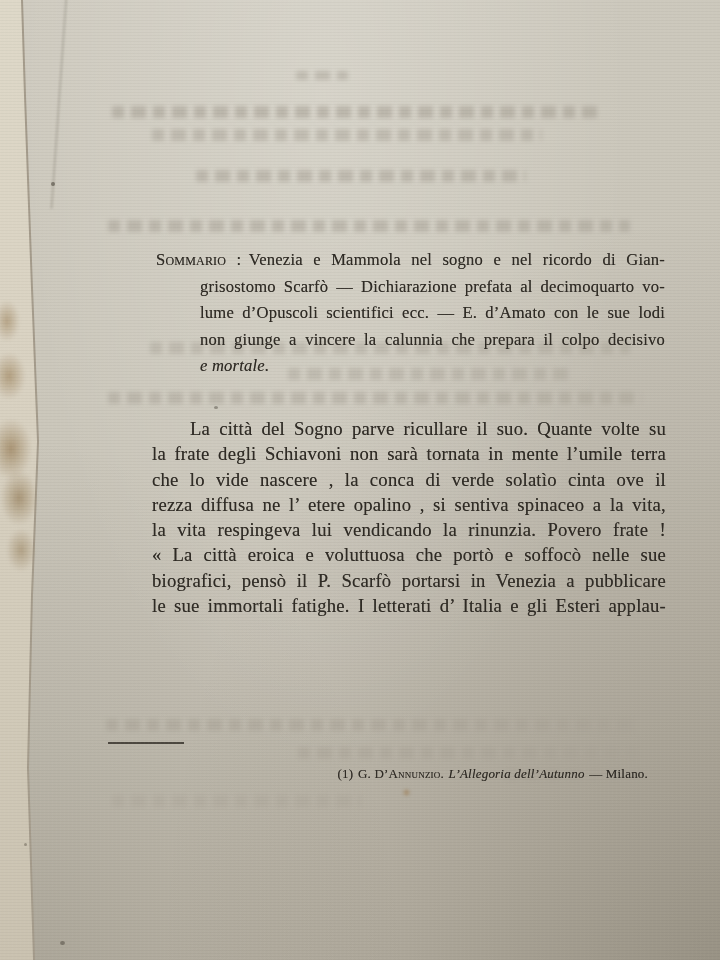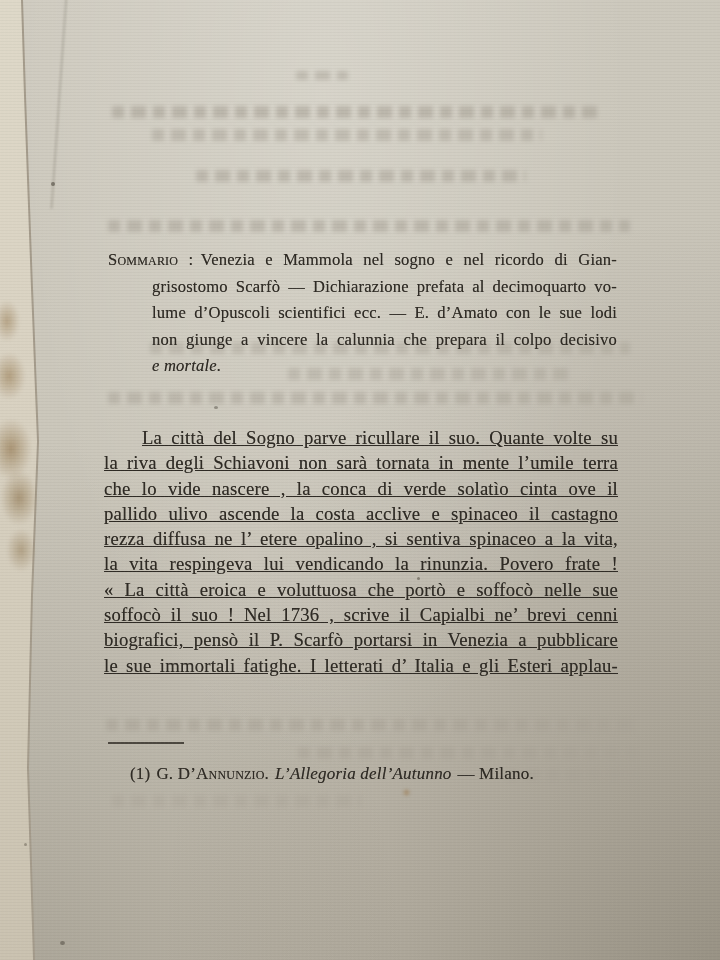--- a/index.html
+++ b/index.html
@@ -25,31 +25,31 @@
     background:linear-gradient(180deg,#ded8c8 0%,#d9d2c2 40%,#d2cbba 70%,#cac2b0 100%);}
   .crease{position:absolute;left:58px;top:-6px;width:2px;height:215px;
     background:rgba(120,112,100,.30);transform:rotate(4deg);filter:blur(1.2px);}
   
   .ghost{position:absolute;height:12px;border-radius:2px;filter:blur(2.3px);
     background:repeating-linear-gradient(90deg,var(--ghost) 0 12px,transparent 12px 19px,var(--ghost) 19px 34px,transparent 34px 41px);}
   
   .stain{position:absolute;border-radius:50%;filter:blur(1.5px);}
   .speck{position:absolute;border-radius:50%;background:#4a443a;}
   
-  .print{color:var(--ink);letter-spacing:.2px;text-shadow:0 0 .5px rgba(47,43,37,.55);}
+  .print{color:var(--ink);letter-spacing:.2px;text-shadow:0 0 .5px rgba(47,43,37,.55);margin-left:48px;}
   .sommario{position:absolute;left:108px;top:247px;width:509px;font-size:16.6px;line-height:26.6px;}
   .s-line{text-align:justify;text-align-last:justify;}
   .s-line.cont{padding-left:44px;}
   .s-line.last{text-align-last:left;font-style:italic;}
   .smallcaps{font-variant:small-caps;margin-right:.45em;}
-  .bodypar{position:absolute;left:104px;top:425px;width:514px;font-size:18.7px;line-height:25.3px;text-decoration:underline;}
+  .bodypar{position:absolute;left:104px;top:416px;width:514px;font-size:18.7px;line-height:25.3px;}
   .b-line{text-align:justify;text-align-last:justify;}
   .b-line.first{text-indent:38px;}
   .fn-rule{position:absolute;left:108px;top:742px;width:76px;height:2px;background:var(--rule);opacity:.85;}
-  .footnote{position:absolute;left:130px;top:764px;width:470px;font-size:17px;line-height:19px;}
+  .footnote{position:absolute;left:130px;top:764px;width:470px;font-size:13px;line-height:19px;text-align:right;}
   .footnote .smallcaps{margin-right:.35em;}
   .footnote .marker{margin-right:.35em;}
   .footnote .title{font-style:italic;margin-right:.35em;}
   .grain{position:absolute;inset:0;opacity:.05;pointer-events:none;
     background:repeating-linear-gradient(0deg,rgba(0,0,0,.5) 0 1px,transparent 1px 3px),
                repeating-linear-gradient(90deg,rgba(255,255,255,.4) 0 1px,transparent 1px 4px);}
 </style>
 </head>
 <body>
 
@@ -88,27 +88,25 @@
   <div class="sommario print">
     <div class="s-line"><span class="smallcaps">Sommario :</span><span>Venezia e Mammola nel sogno e nel ricordo di Gian-</span></div>
     <div class="s-line cont">grisostomo Scarfò — Dichiarazione prefata al decimoquarto vo-</div>
     <div class="s-line cont">lume d’Opuscoli scientifici ecc. — E. d’Amato con le sue lodi</div>
     <div class="s-line cont">non giunge a vincere la calunnia che prepara il colpo decisivo</div>
     <div class="s-line cont last">e mortale.</div>
   </div>
 
   <div class="bodypar print">
     <div class="b-line first">La città del Sogno parve ricullare il suo. Quante volte su</div>
-    <div class="b-line">la riva degli Schiavoni non sarà tornata in mente l’umile terra</div>
+    <div class="b-line">la frate degli Schiavoni non sarà tornata in mente l’umile terra</div>
     <div class="b-line">che lo vide nascere , la conca di verde solatìo cinta ove il</div>
-    <div class="b-line">pallido ulivo ascende la costa acclive e spinaceo il castagno</div>
     <div class="b-line">rezza diffusa ne l’ etere opalino , si sentiva spinaceo a la vita,</div>
     <div class="b-line">la vita respingeva lui vendicando la rinunzia. Povero frate !</div>
     <div class="b-line">« La città eroica e voluttuosa che portò e soffocò nelle sue</div>
-    <div class="b-line">soffocò il suo ! Nel 1736 , scrive il Capialbi ne’ brevi cenni</div>
     <div class="b-line">biografici, pensò il P. Scarfò portarsi in Venezia a pubblicare</div>
     <div class="b-line">le sue immortali fatighe. I letterati d’ Italia e gli Esteri applau-</div>
   </div>
 
   <div class="fn-rule"></div>
   <div class="footnote print">
     <span class="marker">(1)</span><span class="smallcaps">G. D’Annunzio.</span><span class="title">L’Allegoria dell’Autunno</span><span>— Milano.</span>
   </div>
 
   <div class="grain"></div>

